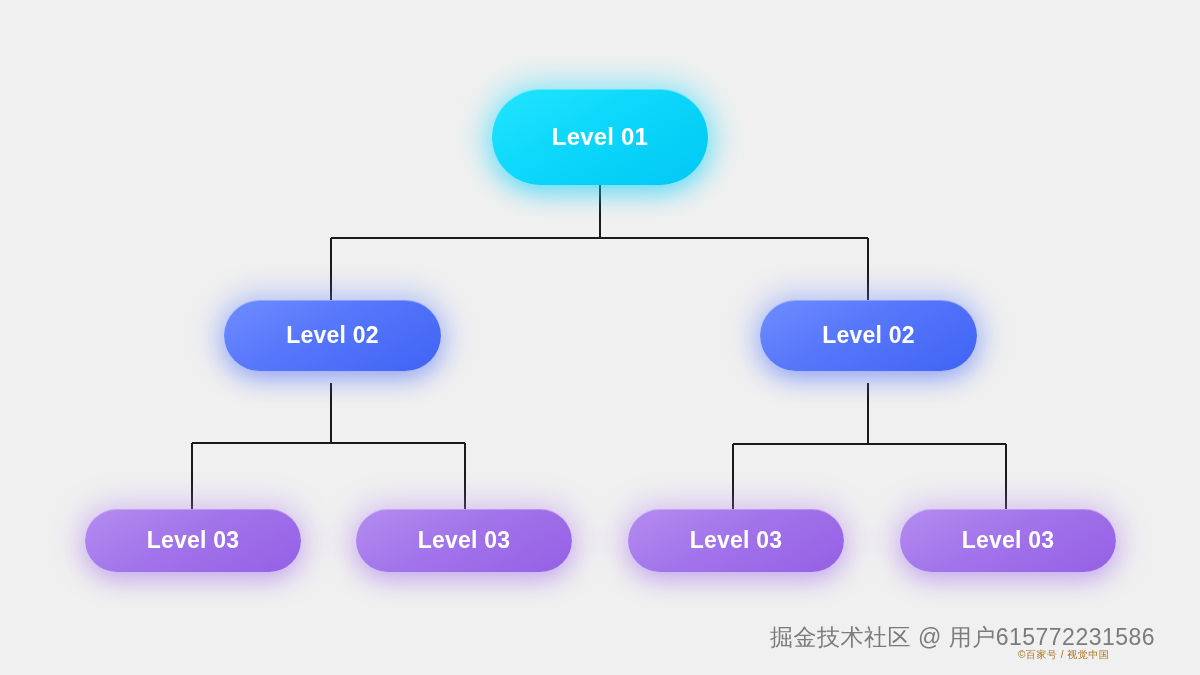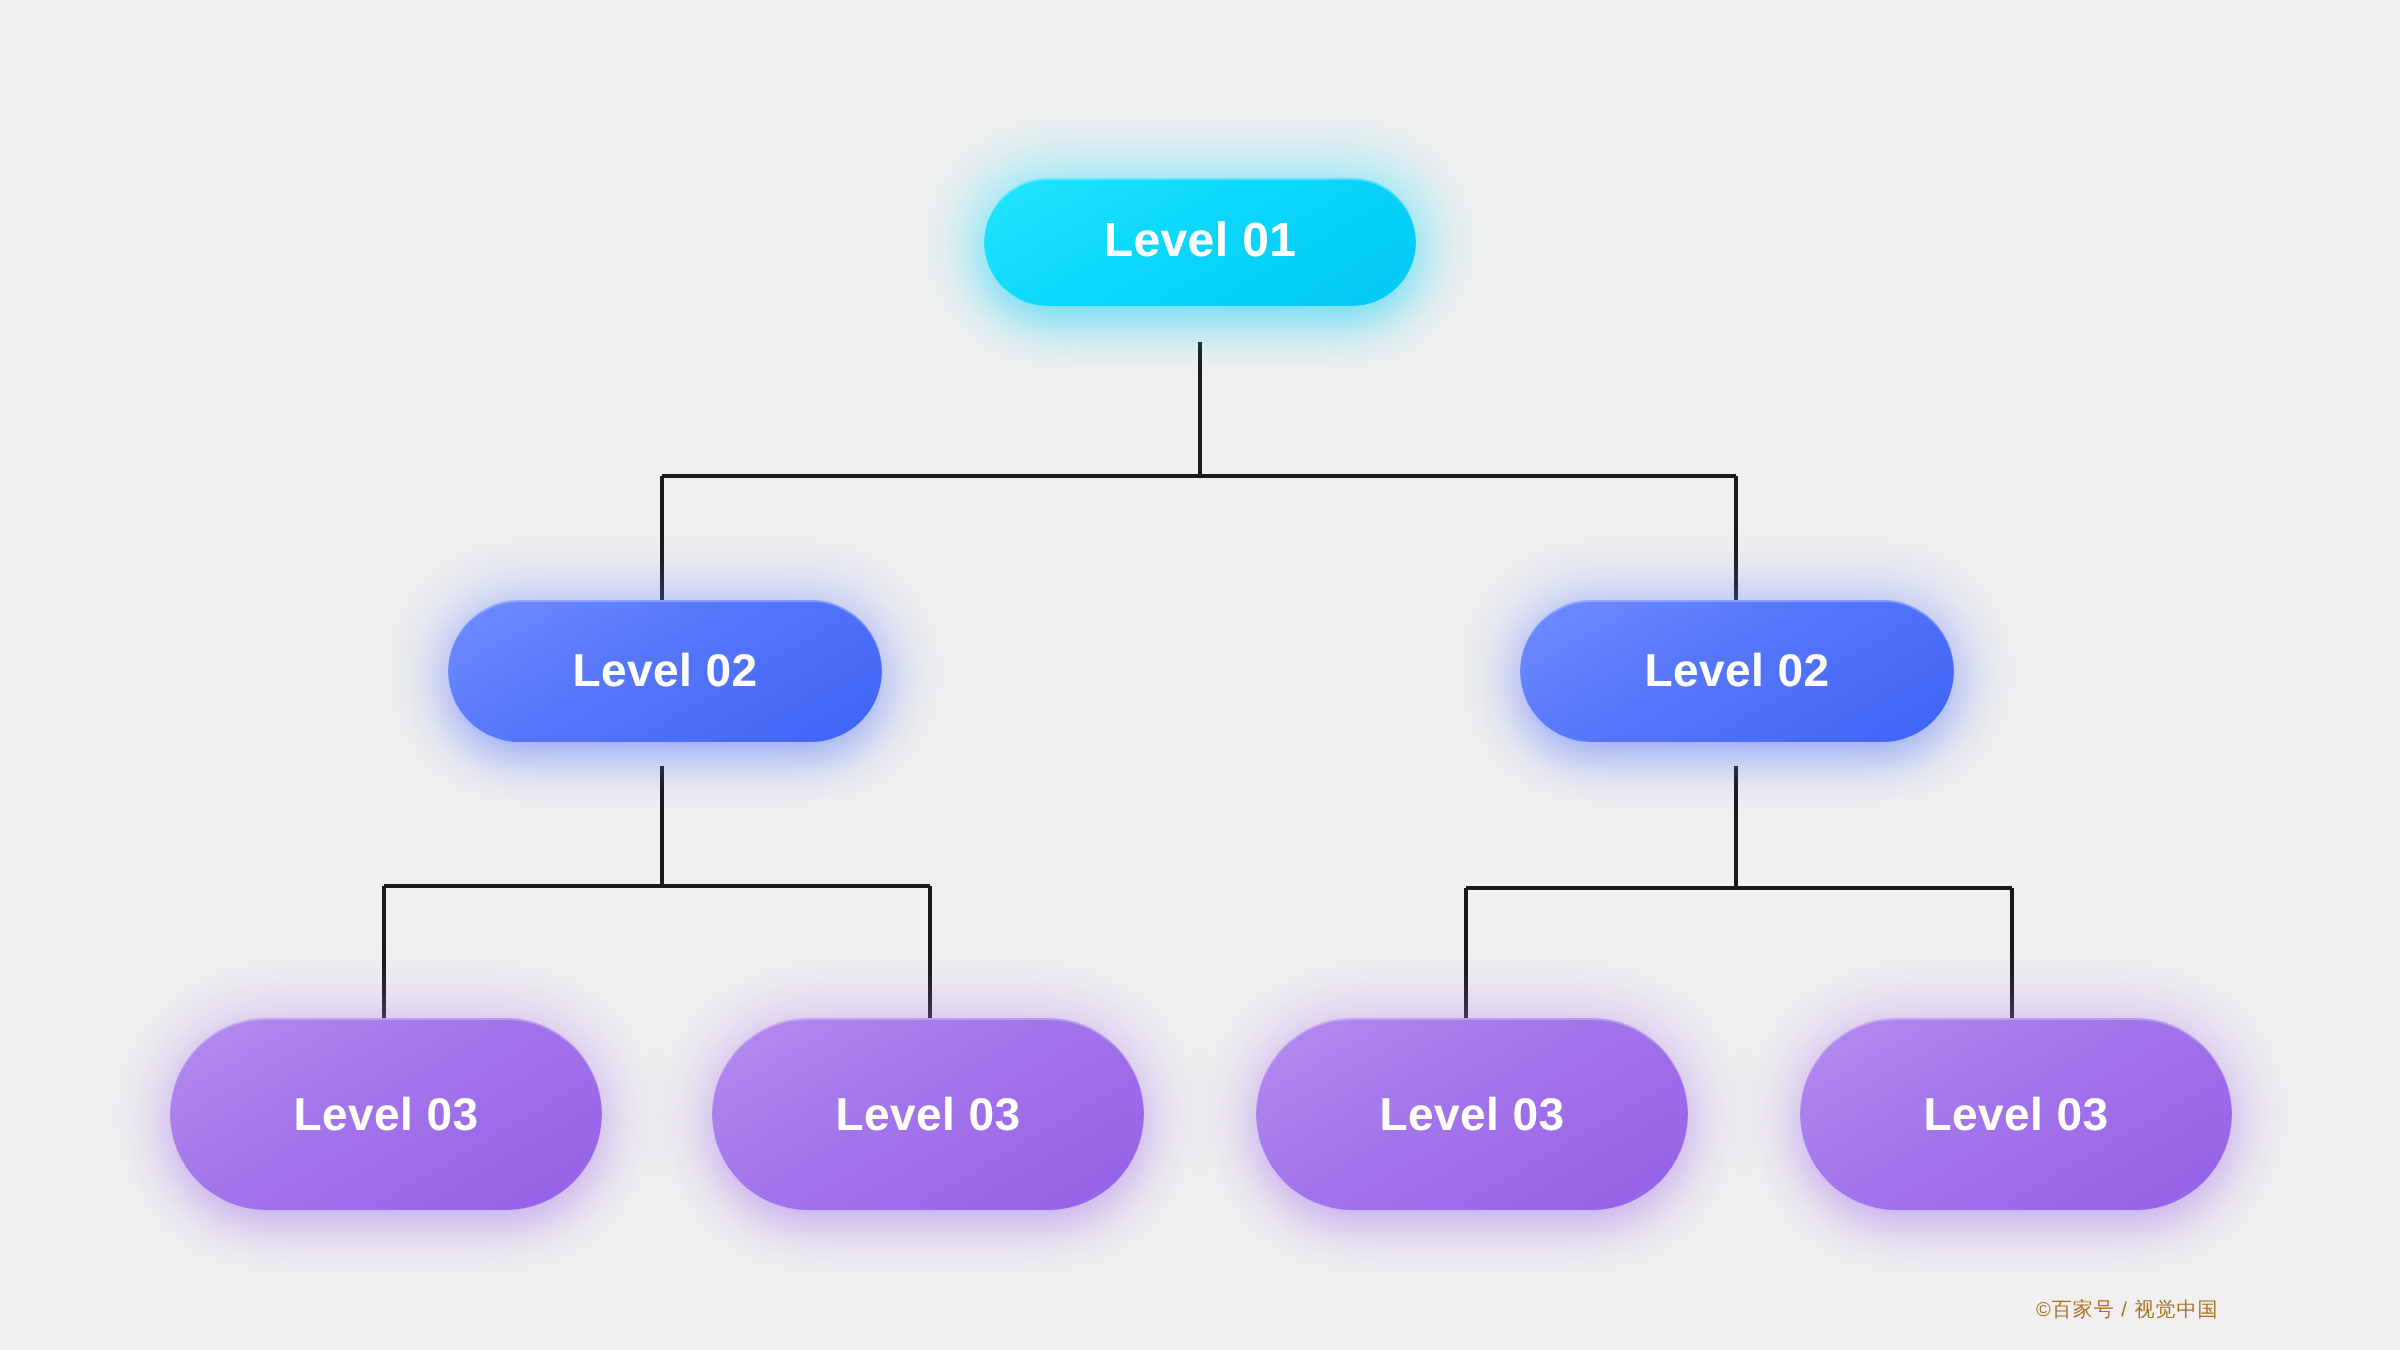--- a/index.html
+++ b/index.html
@@ -35,21 +35,21 @@
     font-weight:bold;
     letter-spacing:0.2px;
     white-space:nowrap;
     user-select:none;
   }
   .node .label { pointer-events:none; }
 
   
   .lvl1 {
     left:492px; top:89px;
-    width:216px; height:64px;
+    width:216px; height:96px;
     font-size:24px;
     background:linear-gradient(150deg, #22e6ff 0%, #0fd9fb 38%, #00c8f5 100%);
     box-shadow:
       0 0 26px 10px rgba(34,220,255,0.38),
       0 10px 24px -6px rgba(0,190,240,0.45),
       inset 0 1px 0 rgba(255,255,255,0.30);
   }
 
   
   .lvl2 {
@@ -61,21 +61,21 @@
       0 0 26px 9px rgba(104,132,255,0.34),
       0 10px 24px -6px rgba(60,95,240,0.42),
       inset 0 1px 0 rgba(255,255,255,0.28);
   }
   .lvl2-a { left:224px; }
   .lvl2-b { left:760px; }
 
   
   .lvl3 {
     top:509px;
-    width:216px; height:96px;
+    width:216px; height:63px;
     font-size:23px;
     background:linear-gradient(150deg, #b58cf0 0%, #a274ea 45%, #9560e6 100%);
     box-shadow:
       0 0 26px 9px rgba(178,134,240,0.34),
       0 10px 24px -6px rgba(150,96,230,0.40),
       inset 0 1px 0 rgba(255,255,255,0.26);
   }
   .lvl3-a { left:85px; }
   .lvl3-b { left:356px; }
   .lvl3-c { left:628px; }
@@ -147,15 +147,16 @@
   <div class="node lvl3 lvl3-b">
     <span class="label">Level 03</span>
   </div>
   <div class="node lvl3 lvl3-c">
     <span class="label">Level 03</span>
   </div>
   <div class="node lvl3 lvl3-d">
     <span class="label">Level 03</span>
   </div>
 
+  <div id="watermark-main">掘金技术社区 @ 用户615772231586</div>
   <div id="watermark-sub">©百家号 / 视觉中国</div>
 
 </div>
 
 </body></html>

